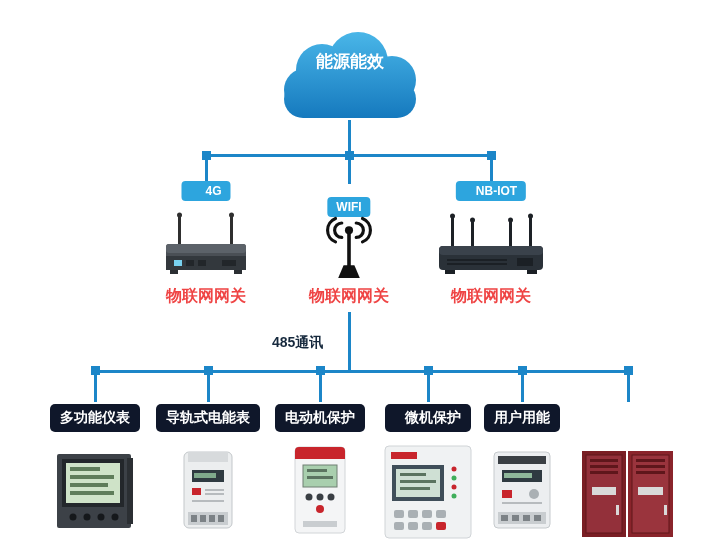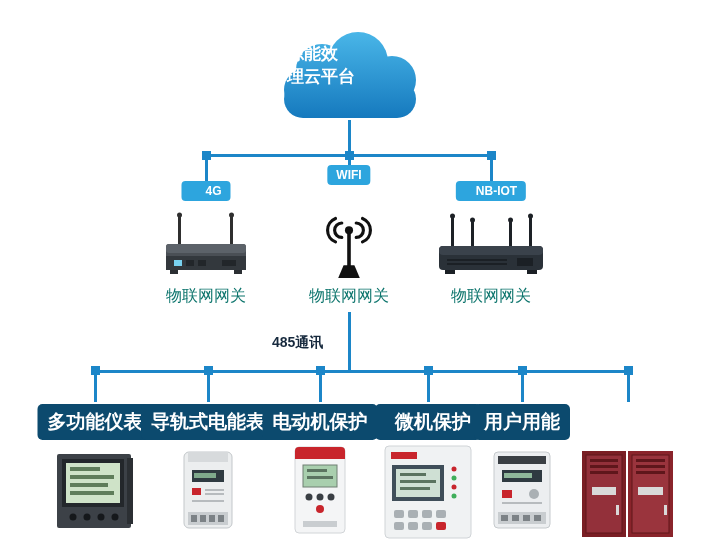--- a/index.html
+++ b/index.html
@@ -3,33 +3,33 @@
 <meta charset="utf-8">
 <style>
   * { box-sizing: border-box; }
   body { margin: 0; background: #ffffff; font-family: "Liberation Sans", sans-serif; }
   .canvas { position: relative; width: 723px; height: 559px; background: #ffffff; overflow: hidden; }
 
   .line { position: absolute; background: #1c86c8; }
   .dot  { position: absolute; width: 9px; height: 9px; background: #1c86c8; }
 
   .cloud-wrap { position: absolute; left: 270px; top: 28px; width: 160px; height: 100px; }
-  .cloud-text { position: absolute; left: 270px; top: 42px; width: 160px; text-align: left;
+  .cloud-text { position: absolute; left: 270px; top: 50px; width: 160px; text-align: center;
                 color: #ffffff; font-weight: bold; font-size: 17px; line-height: 23px; }
 
   .badge { position: absolute; transform: translateX(-50%); background: #2da5de; color: #fff;
            font-weight: bold; font-size: 12px; padding: 3px 9px; border-radius: 4px; white-space: nowrap; }
 
-  .gw-label { position: absolute; transform: translateX(-50%); color: #0f766e; font-weight: normal;
+  .gw-label { position: absolute; transform: translateX(-50%); color: #ef4444; font-weight: bold;
               font-size: 16px; white-space: nowrap; }
 
   .bus-label { position: absolute; color: #16293d; font-weight: bold; font-size: 14px; white-space: nowrap; }
 
-  .pill { position: absolute; transform: translateX(-50%); background: #0c4a6e; color: #ffffff;
-          font-weight: bold; font-size: 19px; padding: 5px 10px; border-radius: 5px; white-space: nowrap; }
+  .pill { position: absolute; transform: translateX(-50%); background: #0f172a; color: #ffffff;
+          font-weight: bold; font-size: 14px; padding: 5px 10px; border-radius: 5px; white-space: nowrap; }
 
   .dev { position: absolute; }
 </style>
 </head>
 <body>
 
 <div class="canvas">
 
   <div class="cloud-wrap">
     <svg width="160" height="100" viewBox="0 0 160 100">
@@ -43,34 +43,33 @@
         <circle cx="52" cy="42" r="26"></circle>
         <circle cx="88" cy="34" r="30"></circle>
         <circle cx="122" cy="52" r="24"></circle>
         <circle cx="36" cy="62" r="22"></circle>
         <rect x="14" y="52" width="132" height="38" rx="19"></rect>
       </g>
     </svg>
   </div>
   <div class="cloud-text">
     <div>能源能效</div>
-    <div>管理云平台</div>
   </div>
 
   <div class="line" style="left:348px; top:120px; width:3px; height:36px;"></div>
   <div class="line" style="left:205px; top:154px; width:288px; height:3px;"></div>
   <div class="line" style="left:205px; top:154px; width:3px; height:30px;"></div>
   <div class="line" style="left:348px; top:154px; width:3px; height:30px;"></div>
   <div class="line" style="left:490px; top:154px; width:3px; height:30px;"></div>
   <div class="dot" style="left:202px; top:151px;"></div>
   <div class="dot" style="left:345px; top:151px;"></div>
   <div class="dot" style="left:487px; top:151px;"></div>
 
   <div class="badge" style="left:206px; top:181px;padding-left:24px;">4G</div>
-  <div class="badge" style="left:349px; top:165px;">WIFI</div>
+  <div class="badge" style="left:349px; top:197px;">WIFI</div>
   <div class="badge" style="left:491px; top:181px;padding-left:20px;">NB-IOT</div>
 
   <div class="dev" style="left:160px; top:212px;">
     <svg width="92" height="72" viewBox="0 0 92 72">
       <rect x="18" y="2" width="3" height="30" fill="#2f2f2f"></rect>
       <circle cx="19.5" cy="3" r="2.5" fill="#2f2f2f"></circle>
       <rect x="70" y="2" width="3" height="30" fill="#2f2f2f"></rect>
       <circle cx="71.5" cy="3" r="2.5" fill="#2f2f2f"></circle>
       <rect x="6" y="32" width="80" height="26" rx="3" fill="#4a4f55"></rect>
       <rect x="6" y="32" width="80" height="9" rx="3" fill="#5c6269"></rect>

